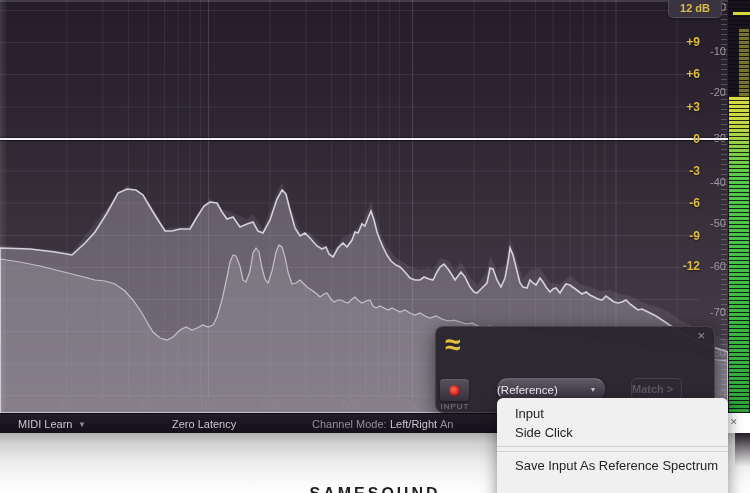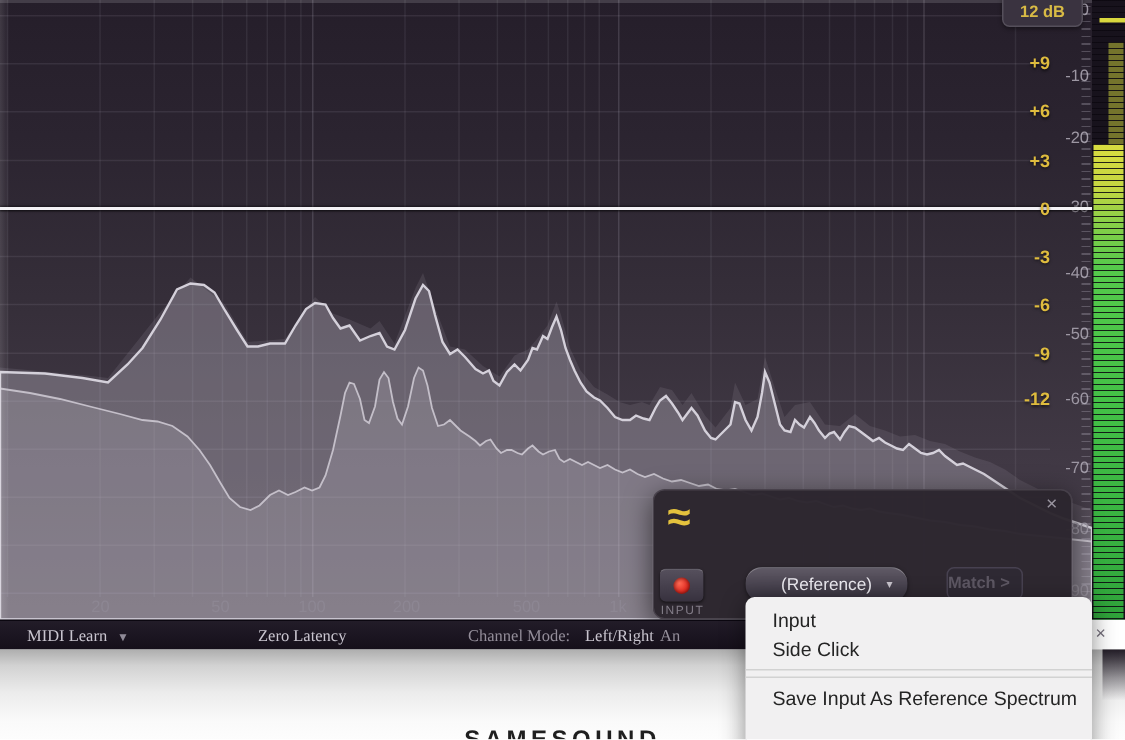--- a/index.html
+++ b/index.html
@@ -34,21 +34,21 @@
     background:repeating-linear-gradient(to bottom,rgba(200,195,210,.28) 0 1px,transparent 1px 5px);}
 
   
   .range-btn{position:absolute;left:668px;top:-5px;width:52px;height:21px;border-radius:5px;
     background:#3a3340;border:1px solid rgba(255,255,255,.14);color:#d9bb45;font-size:11px;font-weight:bold;
     text-align:center;line-height:24px;box-shadow:0 1px 3px rgba(0,0,0,.4);}
 
   
   .bbar{position:absolute;left:0;top:413px;width:646px;height:20px;
     background:linear-gradient(to bottom,#221c28,#150f1a);border-top:1px solid #0b0710;box-sizing:border-box;
-    font-size:11px;color:#c9c5cf;font-family:Liberation Serif, serif;}
+    font-size:11px;color:#c9c5cf;}
   .bbar span{position:absolute;top:4px;}
   .caret{font-size:8px;color:#8f8a97;}
 
   
   .page{position:absolute;left:0;top:433px;width:750px;height:60px;overflow:hidden;
     background:linear-gradient(to bottom,#aeaeae 0%,#d2d2d2 18%,#ececec 48%,#fafafa 80%,#fdfdfd 100%);}
   .watermark{position:absolute;left:0;top:52px;width:750px;text-align:center;
     font-size:16px;font-weight:bold;letter-spacing:3px;color:#1f1f1f;}
   .corner-shadow{position:absolute;left:735px;top:433px;width:15px;height:34px;
     background:linear-gradient(to bottom,#241e28,rgba(60,55,65,.45) 55%,rgba(120,120,120,0));}
@@ -63,21 +63,21 @@
 
   .input-btn{position:absolute;left:440px;top:379px;width:29px;height:21px;border-radius:4px;
     background:linear-gradient(to bottom,#554f5c,#37313e);border-top:1px solid rgba(255,255,255,.22);
     box-shadow:0 1px 2px rgba(0,0,0,.5);}
   .led{position:absolute;left:9px;top:5px;width:11px;height:11px;border-radius:50%;
     background:radial-gradient(circle at 35% 35%,#ff6a55,#e02a20 60%,#a01410);box-shadow:0 0 3px rgba(0,0,0,.6) inset;}
   .input-lbl{position:absolute;left:434px;top:402px;width:42px;text-align:center;font-size:8px;
     letter-spacing:1px;color:#837d88;}
   .ref-btn{position:absolute;left:497px;top:378px;width:108px;height:22px;border-radius:11px;
     background:linear-gradient(to bottom,#5f5965,#332e3a);border-top:1px solid rgba(255,255,255,.25);
-    box-shadow:0 1px 3px rgba(0,0,0,.5);color:#eceaf0;font-size:11.5px;text-align:center;line-height:22px;}
+    box-shadow:0 1px 3px rgba(0,0,0,.5);color:#eceaf0;font-size:11.5px;line-height:22px;}
   .ref-caret{position:absolute;right:10px;top:0;line-height:22px;font-size:8px;color:#c6c2ca;}
   .match-btn{position:absolute;left:631px;top:378px;width:51px;height:22px;border-radius:5px;
     background:#2e2933;border:1px solid #474150;box-sizing:border-box;color:#5d5763;font-size:11px;
     font-weight:bold;line-height:20px;}
 
   
   .menu{position:absolute;left:497px;top:398px;width:231px;height:110px;background:#f1f0f1;
     border-radius:6px 6px 0 0;box-shadow:0 4px 16px rgba(0,0,0,.45);padding-top:6px;box-sizing:border-box;}
   .menu-item{height:19px;line-height:19px;padding-left:18px;font-size:13px;color:#242424;white-space:nowrap;}
   .menu-sep{height:1px;background:#d2d2d2;margin:4px 0;}

